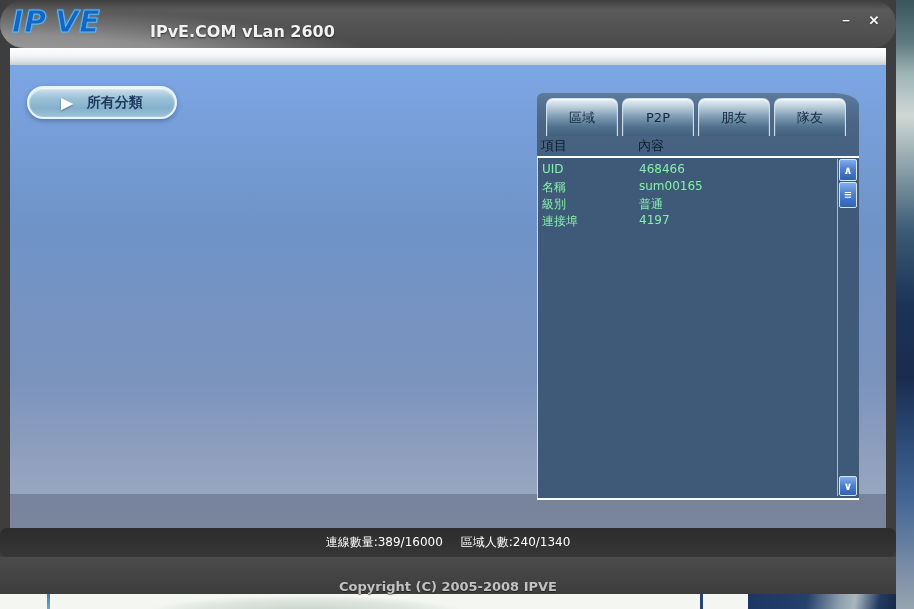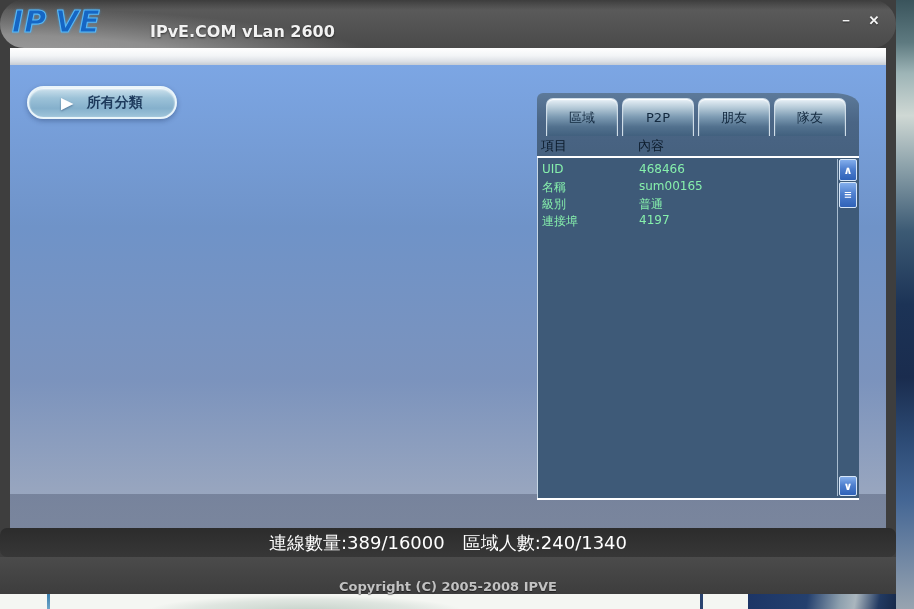--- a/index.html
+++ b/index.html
@@ -82,21 +82,21 @@
     color:#ffffff; display:flex; align-items:center; justify-content:center;
     font-weight:bold; font-size:11px; line-height:1; cursor:default; }
   .sb-up { top:0; height:22px; }
   .sb-thumb { top:23px; height:26px; font-size:10px; }
   .sb-down { bottom:0; height:20px; }
 
   
   .statusbar { position:absolute; left:0; top:528px; width:896px; height:29px;
     background:linear-gradient(180deg,#2c2c2c 0%,#373737 100%);
     display:flex; align-items:center; justify-content:center; gap:18px;
-    color:#ffffff; font-size:18px;border-radius:7px; }
+    color:#ffffff; font-size:12px;border-radius:7px; }
   .footer { position:absolute; left:0; top:557px; width:896px; height:37px;
     background:linear-gradient(180deg,#4b4b4b 0%,#3d3d3d 100%);
     display:flex; align-items:flex-end; justify-content:center;
     color:#c2c2c2; font-size:13px; font-weight:bold; text-shadow:0 1px 1px rgba(0,0,0,.5); }
 </style>
 </head>
 <body>
 
 <div class="screen">
 

